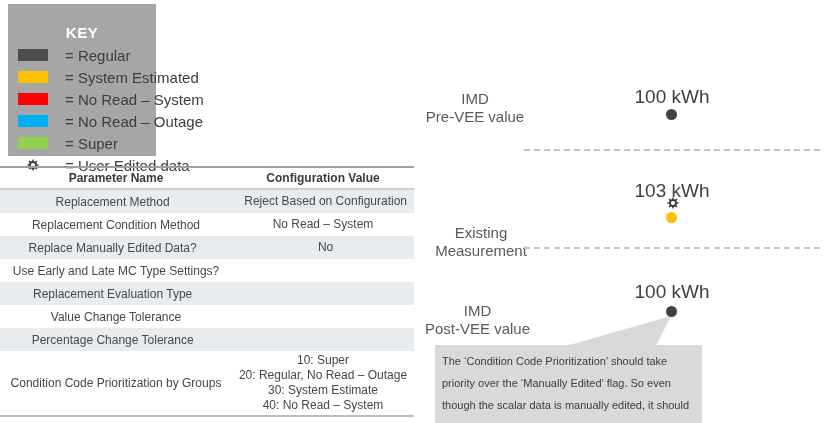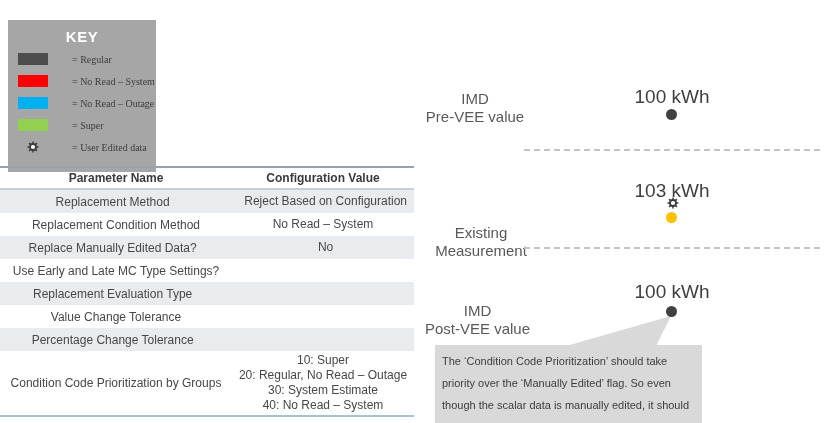--- a/index.html
+++ b/index.html
@@ -1,27 +1,27 @@
 <!DOCTYPE html>
 <html><head>
 <meta charset="utf-8">
 <style>
   * { margin:0; padding:0; box-sizing:border-box; }
   html,body { width:824px; height:423px; background:#ffffff;
     font-family:"Liberation Sans", sans-serif; overflow:hidden; position:relative; }
 
   
-  .key-box { position:absolute; left:8px; top:20px; width:148px; height:152px;
-    background:#a6a6a6; padding-top:8px; }
+  .key-box { position:absolute; left:8px; top:4px; width:148px; height:152px;
+    background:#a6a6a6; padding-top:20px; }
   .key-title { text-align:center; color:#ffffff; font-size:15px; font-weight:bold;
     letter-spacing:0.5px; margin-bottom:3px; }
   .key-row { display:flex; align-items:center; height:22px; padding-left:10px; }
   .key-swatch { width:30px; height:12px; flex:0 0 30px; }
   .key-gear-wrap { width:30px; flex:0 0 30px; display:flex; justify-content:center; }
-  .key-label { margin-left:24px; font-size:10px; color:#3d3d3d; white-space:nowrap;font-family:Liberation Serif, serif; }
+  .key-label { margin-left:17px; font-size:15px; color:#3d3d3d; white-space:nowrap; }
 
   
   .param-table { position:absolute; left:0; top:166px; width:414px;
     border-top:2px solid #97a3aa; border-bottom:2px solid #a9c2d3; font-size:12px; color:#474747; }
   .t-header { display:flex; height:22px; align-items:center; font-weight:bold; color:#3a3a3a;
     border-bottom:2px solid #c5cfd5; }
   .t-row { display:flex; min-height:23px; align-items:center; }
   .t-row.band { background:#e9ecee;gap:12px; }
   .cell-name { width:232px; text-align:center; padding:2px 4px; }
   .cell-value { width:182px; text-align:center; padding:2px 4px; white-space:pre-line; line-height:15px; }
@@ -41,20 +41,24 @@
 </style>
 </head>
 <body>
 
 <div class="key-box">
   <div class="key-title">KEY</div>
 
   <div class="key-row">
     <span class="key-swatch" style="background-color: rgb(77, 77, 77);"></span>
     <span class="key-label">= Regular</span>
+  </div>
+  <div class="key-row">
+    <span class="key-swatch" style="background-color: rgb(255, 192, 0);"></span>
+    <span class="key-label">= System Estimated</span>
   </div>
   <div class="key-row">
     <span class="key-swatch" style="background-color: rgb(255, 0, 0);"></span>
     <span class="key-label">= No Read – System</span>
   </div>
   <div class="key-row">
     <span class="key-swatch" style="background-color: rgb(0, 176, 240);"></span>
     <span class="key-label">= No Read – Outage</span>
   </div>
   <div class="key-row">

